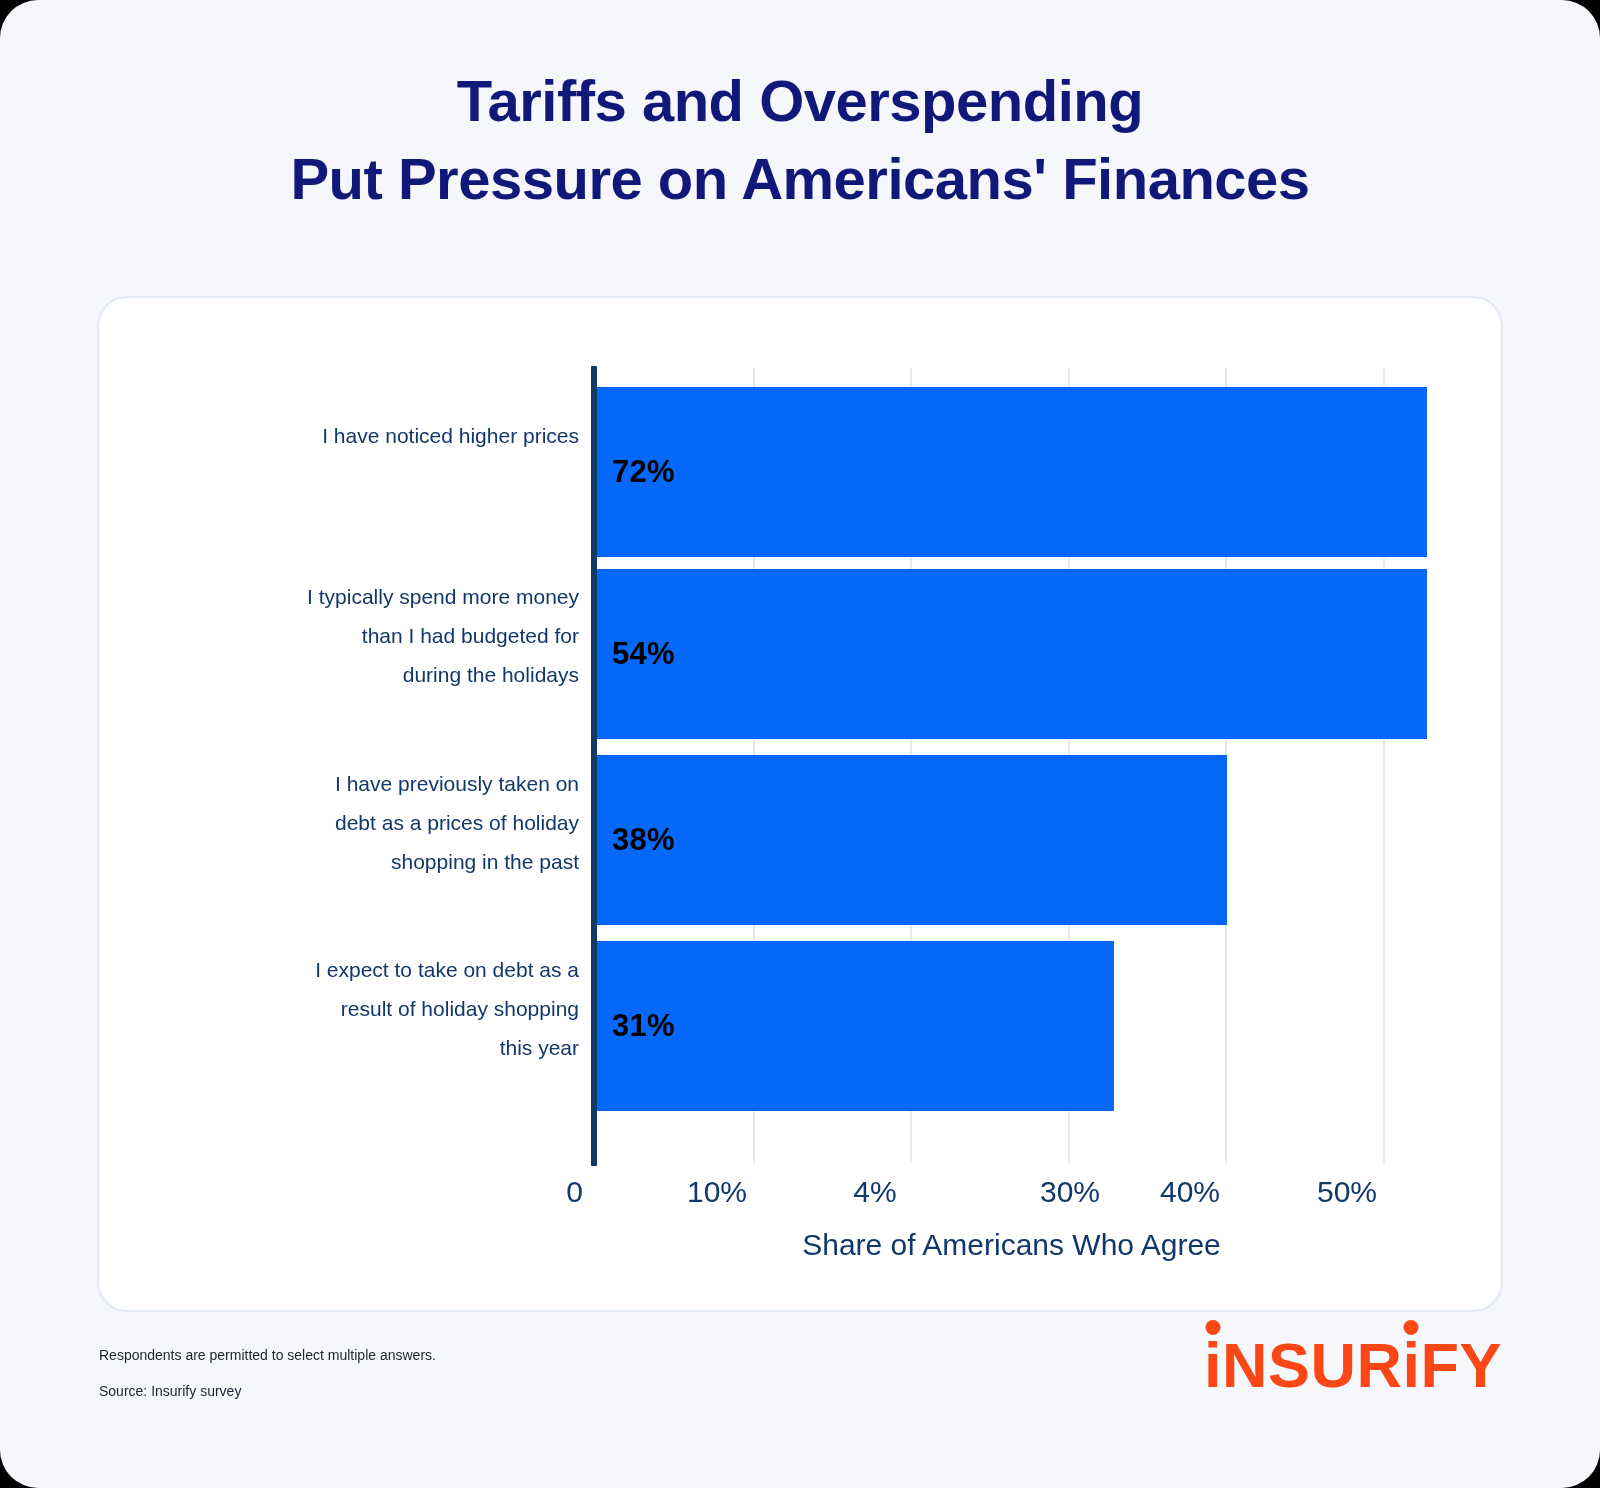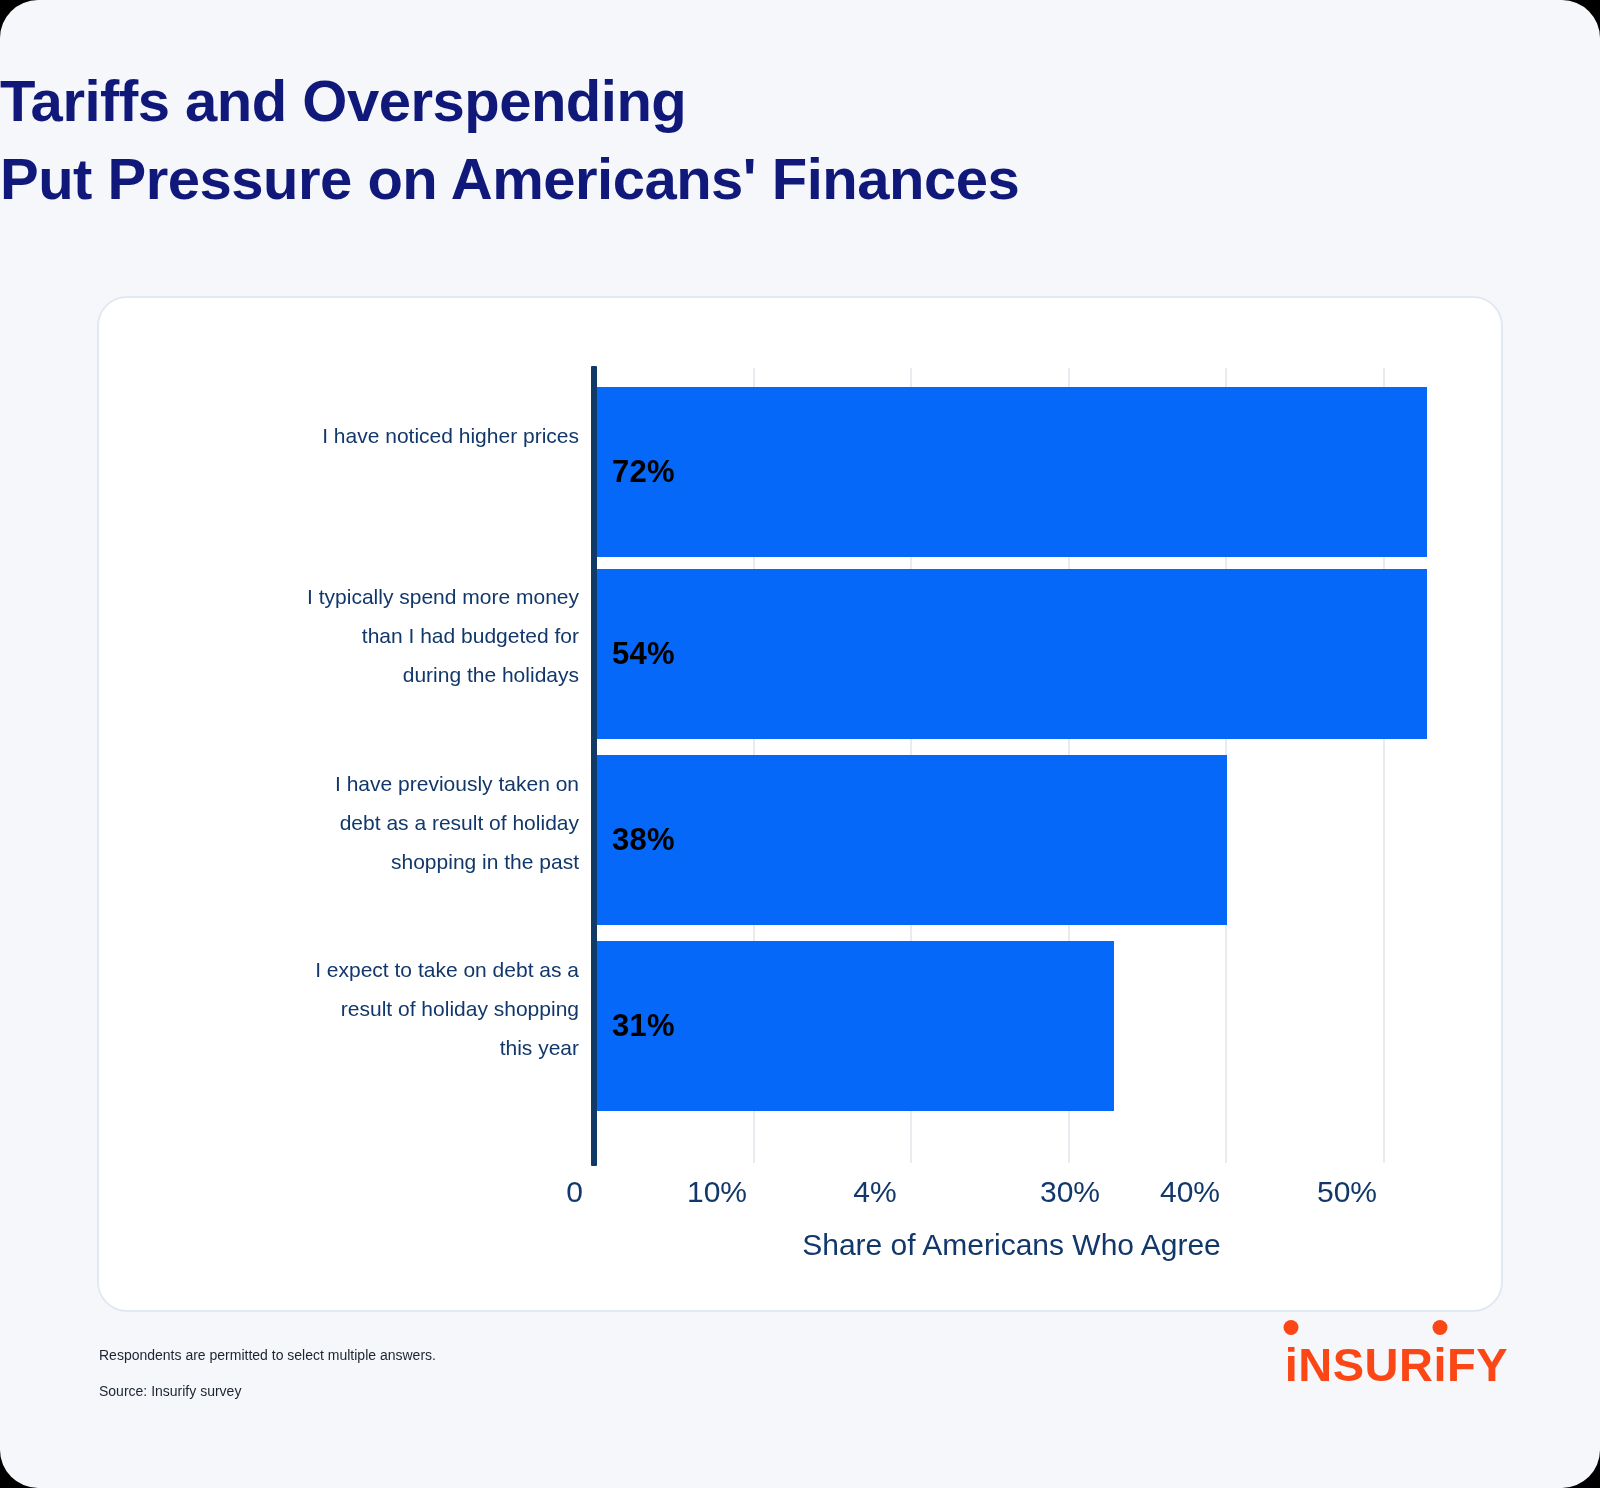--- a/index.html
+++ b/index.html
@@ -22,21 +22,21 @@
     overflow: hidden;
     box-sizing: border-box;
   }
 
   
   .title-block {
     position: absolute;
     left: 0;
     top: 62px;
     width: 1600px;
-    text-align: left;
+    text-align: center;
   }
   .title-line {
     display: block;
     color: #10197a;
     font-weight: bold;
     font-size: 58px;
     line-height: 78px;
     letter-spacing: -0.5px;
   }
 
@@ -144,24 +144,24 @@
     left: 99px;
     top: 1337px;
     color: #1b2430;
     font-size: 14px;
     line-height: 36px;
   }
   .footer-note span { display: block; }
 
   .logo {
     position: absolute;
-    right: 92px;
+    right: 98px;
     top: 1337px;
     color: #fb4616;
-    font-size: 47px;
+    font-size: 63px;
     font-weight: bold;
     letter-spacing: 0.5px;
     line-height: 56px;
     white-space: nowrap;
     text-align: right;
   }
   .logo .dotted {
     position: relative;
     display: inline-block;
   }
@@ -199,21 +199,21 @@
       <div class="cat-label" style="top:118px;">
         <div>I have noticed higher prices</div>
       </div>
       <div class="cat-label" style="top:279px;">
         <div>I typically spend more money</div>
         <div>than I had budgeted for</div>
         <div>during the holidays</div>
       </div>
       <div class="cat-label" style="top:466px;">
         <div>I have previously taken on</div>
-        <div>debt as a result of holiday</div>
+        <div>debt as a prices of holiday</div>
         <div>shopping in the past</div>
       </div>
       <div class="cat-label" style="top:652px;">
         <div>I expect to take on debt as a</div>
         <div>result of holiday shopping</div>
         <div>this year</div>
       </div>
 
       <div class="bar-row" style="top:89px;">
         <div class="bar" style="width:831px;"></div>

